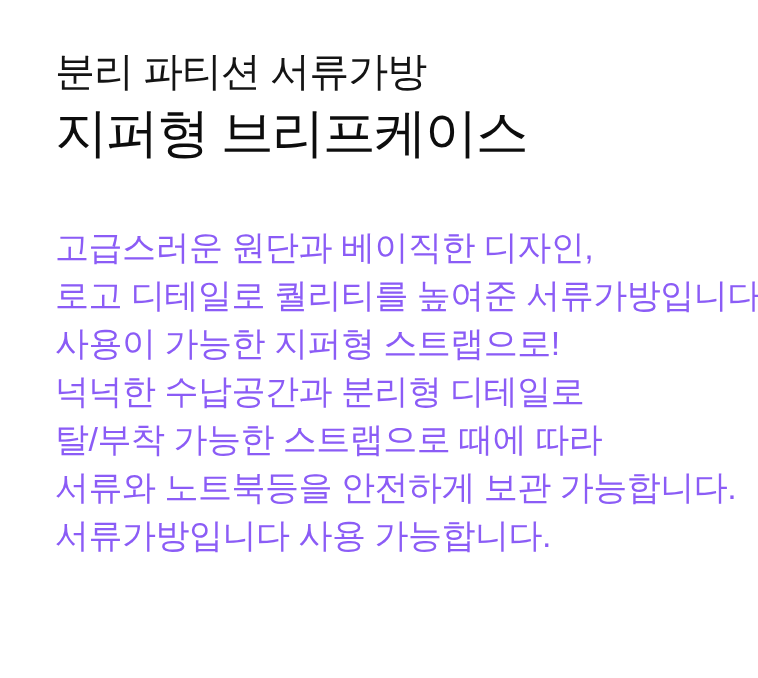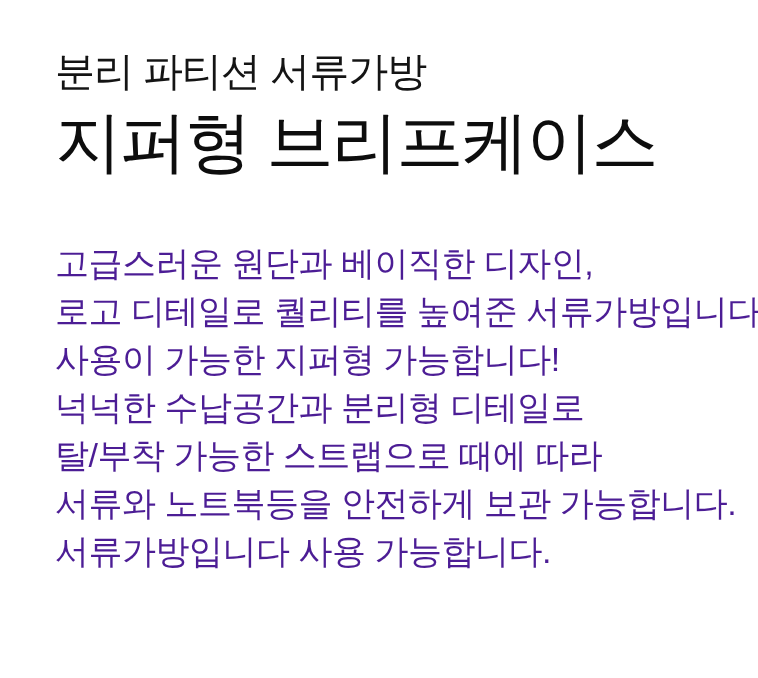--- a/index.html
+++ b/index.html
@@ -27,54 +27,54 @@
     font-size: 40px;
     line-height: 1.25;
     font-weight: 400;
     color: #141414;
     letter-spacing: -1px;
     white-space: nowrap;
   }
 
   .product-title {
     margin-top: 6px;
-    font-size: 67px;
+    font-size: 53px;
     line-height: 1.18;
     font-weight: 500;
     color: #0d0d0d;
     letter-spacing: -2px;
     white-space: nowrap;
   }
 
   .description-block {
     margin-top: 58px;
   }
 
   .desc-line {
     font-size: 34px;
     line-height: 48px;
     font-weight: 300;
-    color: #4c1d95;
+    color: #8b5cf6;
     letter-spacing: -0.5px;
     white-space: nowrap;
   }
 </style>
 </head>
 <body>
 
 <div class="page">
 
   <div class="header-block">
     <div class="product-subtitle">분리 파티션 서류가방</div>
     <div class="product-title">지퍼형 브리프케이스</div>
   </div>
 
   <div class="description-block">
     <div class="desc-line">고급스러운 원단과 베이직한 디자인,</div>
     <div class="desc-line">로고 디테일로 퀄리티를 높여준 서류가방입니다.</div>
-    <div class="desc-line">사용이 가능한 지퍼형 가능합니다!</div>
+    <div class="desc-line">사용이 가능한 지퍼형 스트랩으로!</div>
     <div class="desc-line">넉넉한 수납공간과 분리형 디테일로</div>
     <div class="desc-line">탈/부착 가능한 스트랩으로 때에 따라</div>
     <div class="desc-line">서류와 노트북등을 안전하게 보관 가능합니다.</div>
     <div class="desc-line">서류가방입니다 사용 가능합니다.</div>
   </div>
 
 </div>
 
 </body></html>

